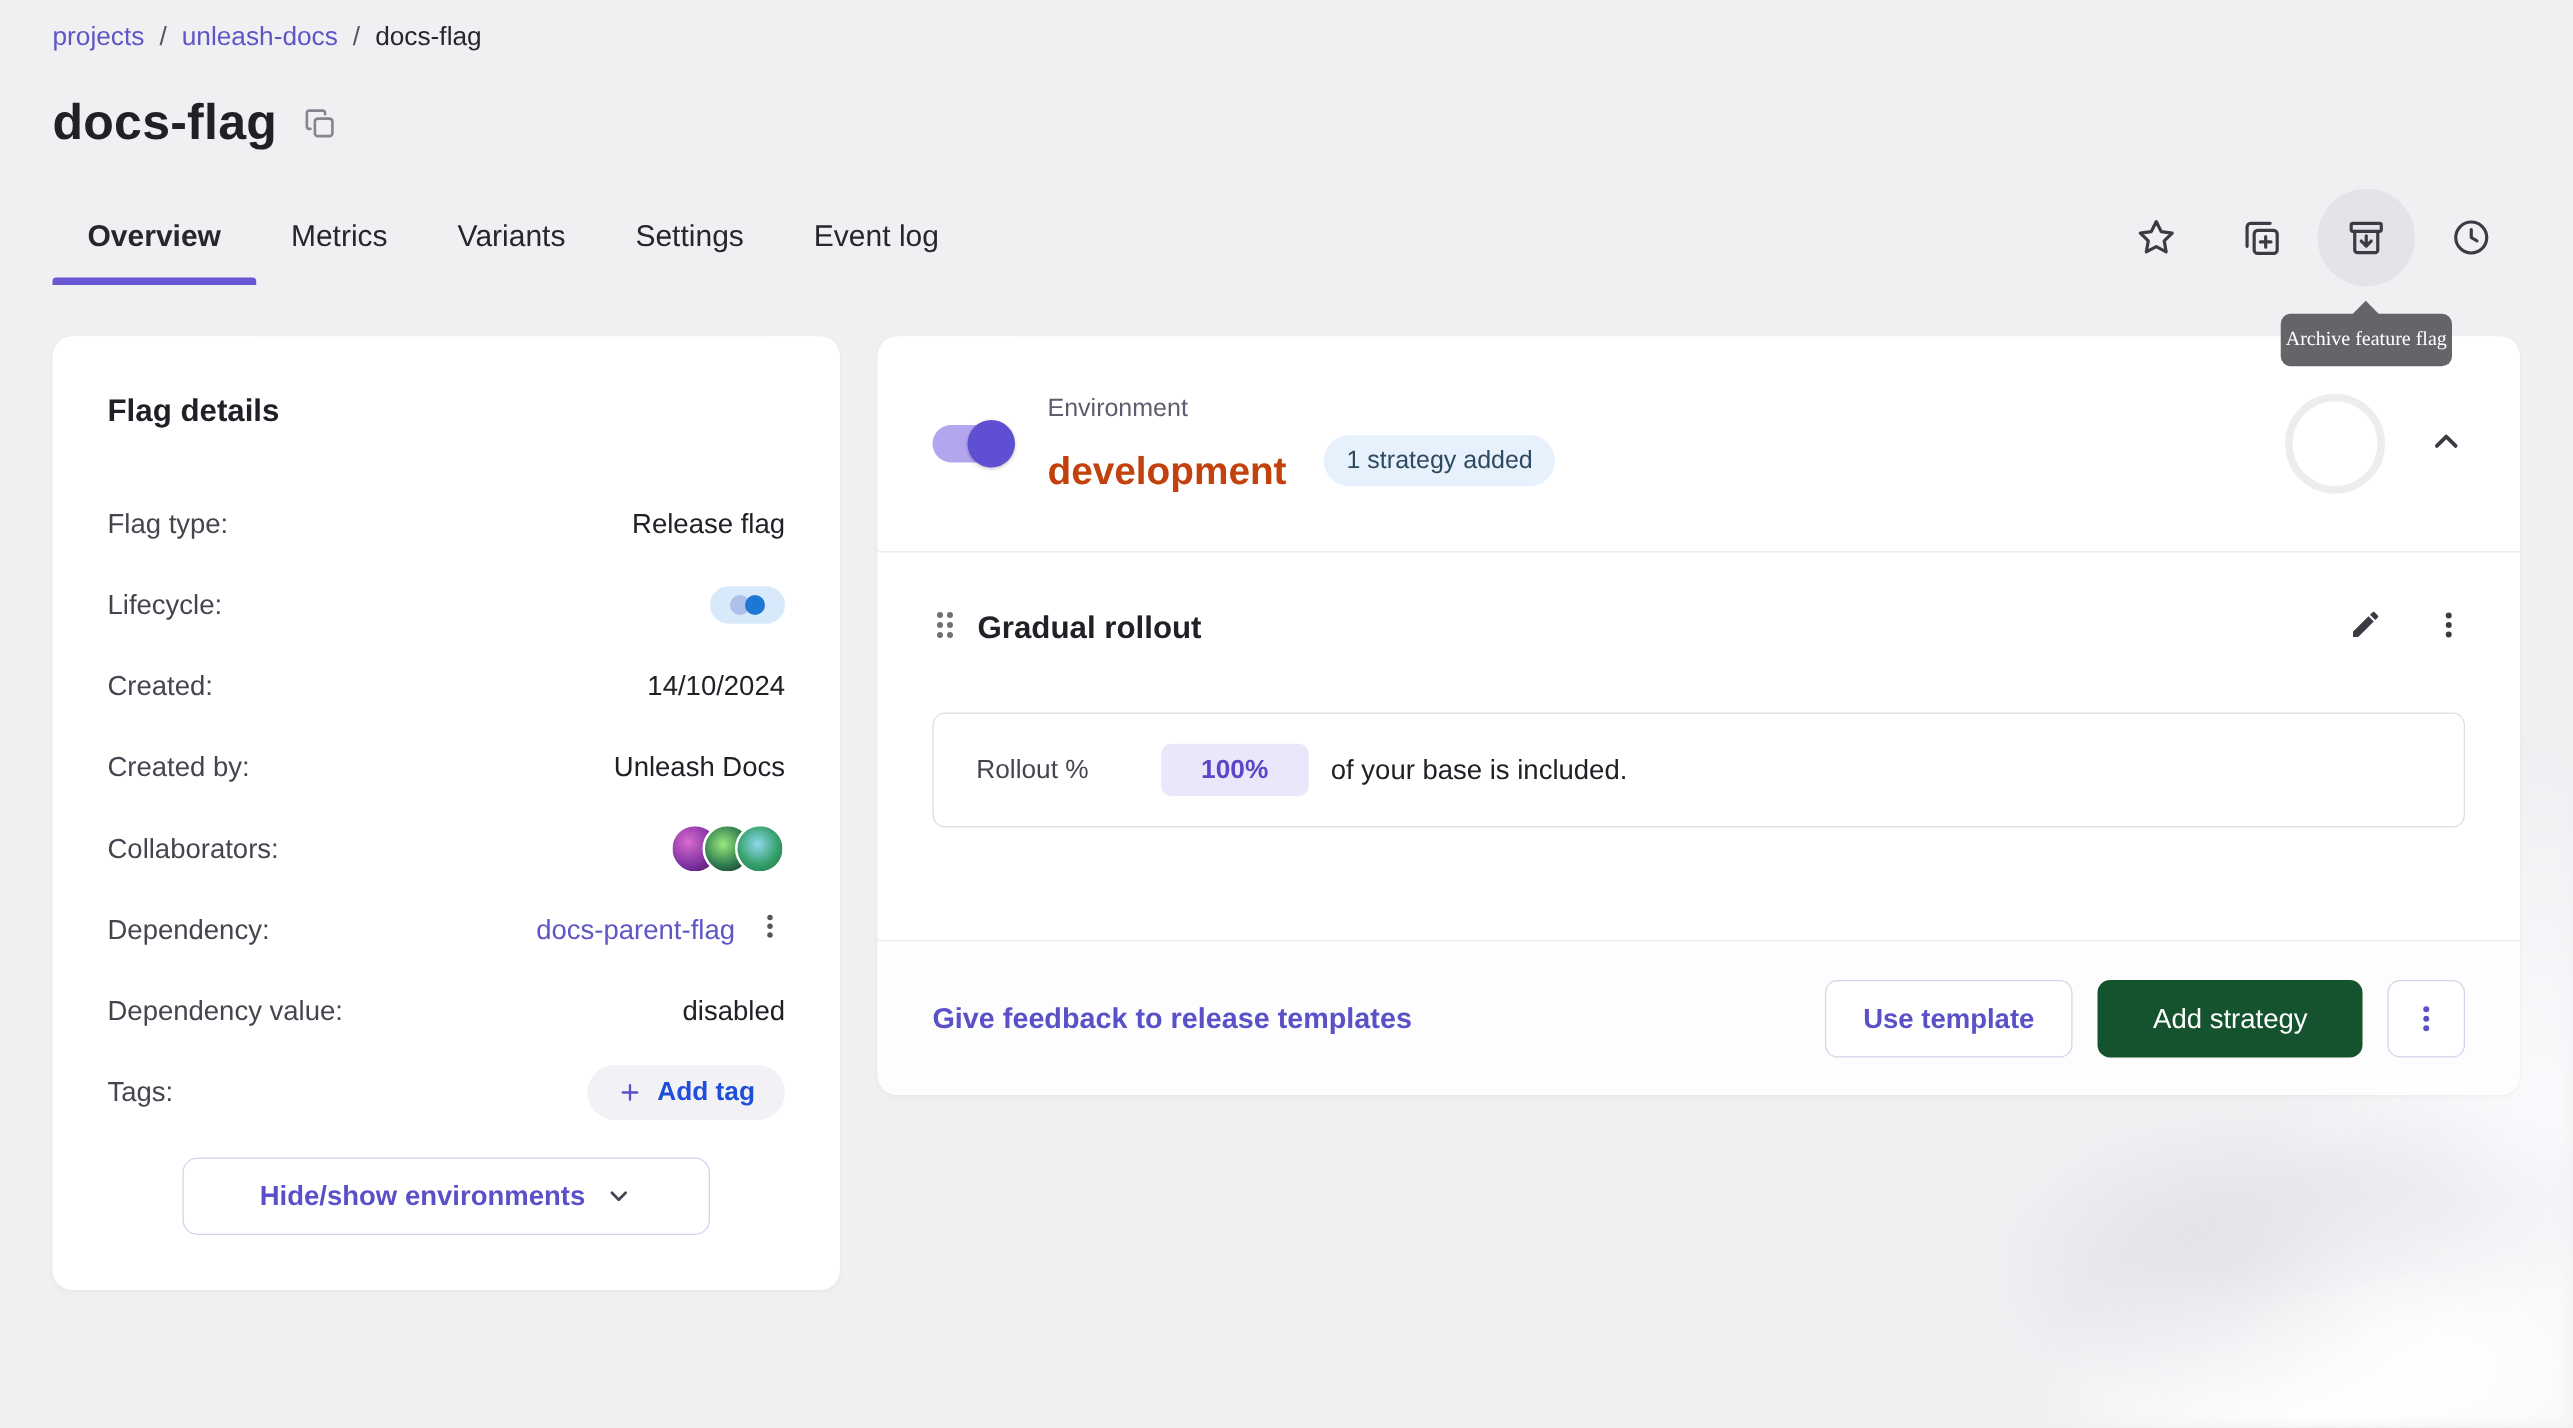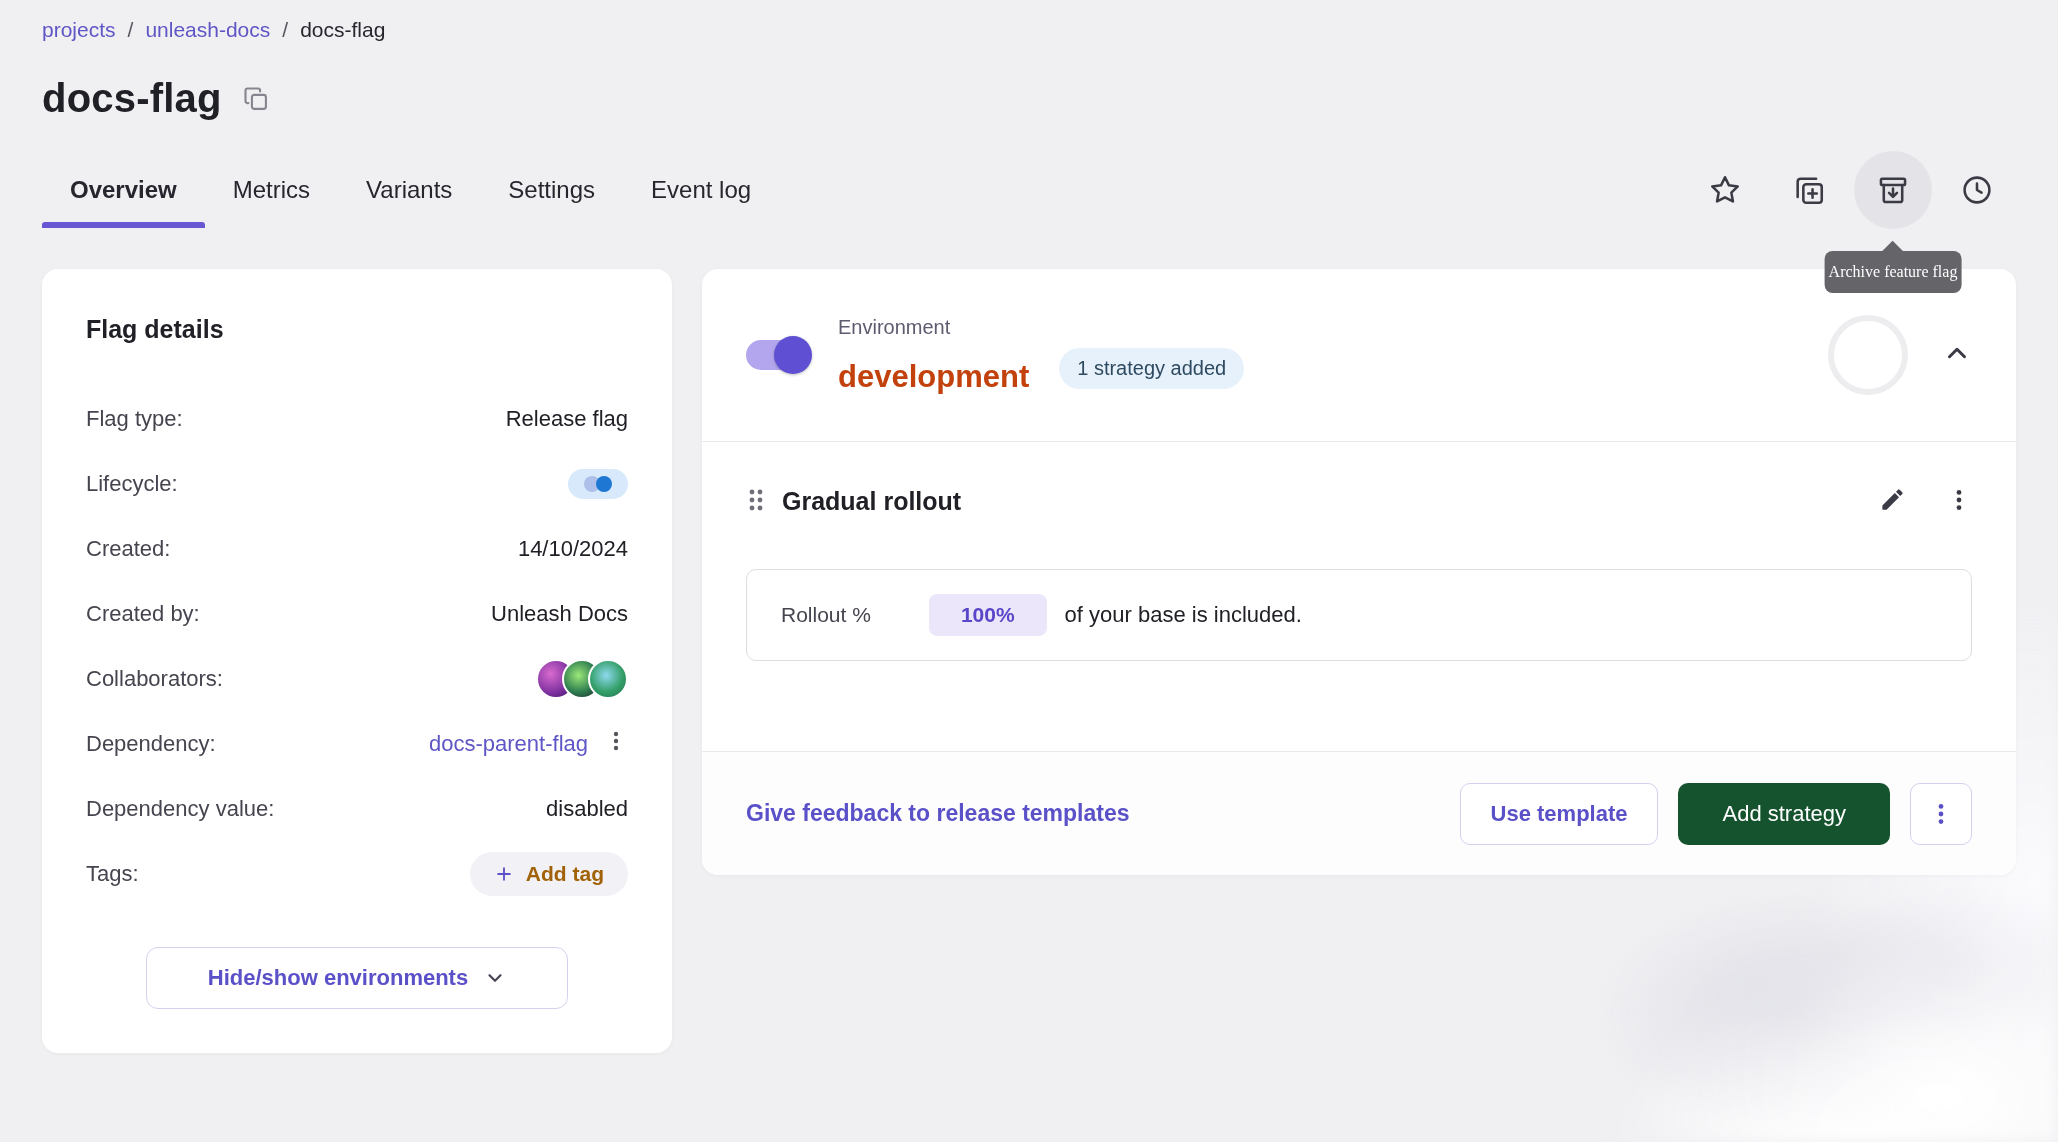--- a/index.html
+++ b/index.html
@@ -80,24 +80,24 @@
   .avatars { display:flex; }
   .avatar { width:40px; height:40px; border-radius:50%; border:2px solid #fff; }
   .avatar + .avatar { margin-left:-14px; }
   .avatar-1 { background:radial-gradient(circle at 35% 35%, #d86bd0, #7b2f9e 60%, #3c1456); }
   .avatar-2 { background:radial-gradient(circle at 40% 40%, #9be87a, #2e7d4f 55%, #1b1b24); }
   .avatar-3 { background:radial-gradient(circle at 45% 40%, #8fd9ef, #35a06a 55%, #1f6f4e); }
   .dep-value { display:flex; align-items:center; gap:16px; }
   .dep-link { color:#5f56c6; text-decoration:none; }
   .kebab svg { fill:#55555e; }
   .add-tag-btn { display:flex; align-items:center; gap:12px; background:#f2f1f5; border:none;
-         border-radius:999px; padding:0 24px; height:44px; color:#a16207; font-weight:700;
+         border-radius:999px; padding:0 24px; height:44px; color:#1d4ed8; font-weight:700;
          font-size:21px; font-family:inherit; }
   .add-tag-btn svg { stroke:#5a50c8; stroke-width:2.2; stroke-linecap:round; }
-  .hide-show-btn { margin:41px auto 0; display:flex; align-items:center; justify-content:center;
+  .hide-show-btn { margin:20px auto 0; display:flex; align-items:center; justify-content:center;
          gap:16px; width:422px; height:62px; border:1px solid #d5d1ec; border-radius:12px;
          background:#fff; color:#5a50c8; font-weight:700; font-size:22px; font-family:inherit; }
   .hide-show-btn svg { stroke:#4a4456; stroke-width:2.4; fill:none; stroke-linecap:round; stroke-linejoin:round; }
 
   
   .env-card { flex:1; overflow:hidden; }
   .env-header { display:flex; align-items:center; padding:0 44px; height:172px; gap:28px; }
   .toggle { width:64px; height:30px; border-radius:15px; background:#b3a6ee; position:relative; flex:none; }
   .toggle-knob { position:absolute; right:-2px; top:-4px; width:38px; height:38px; border-radius:50%;
          background:#5f4fd2; box-shadow:0 1px 3px rgba(0,0,0,.25); }

